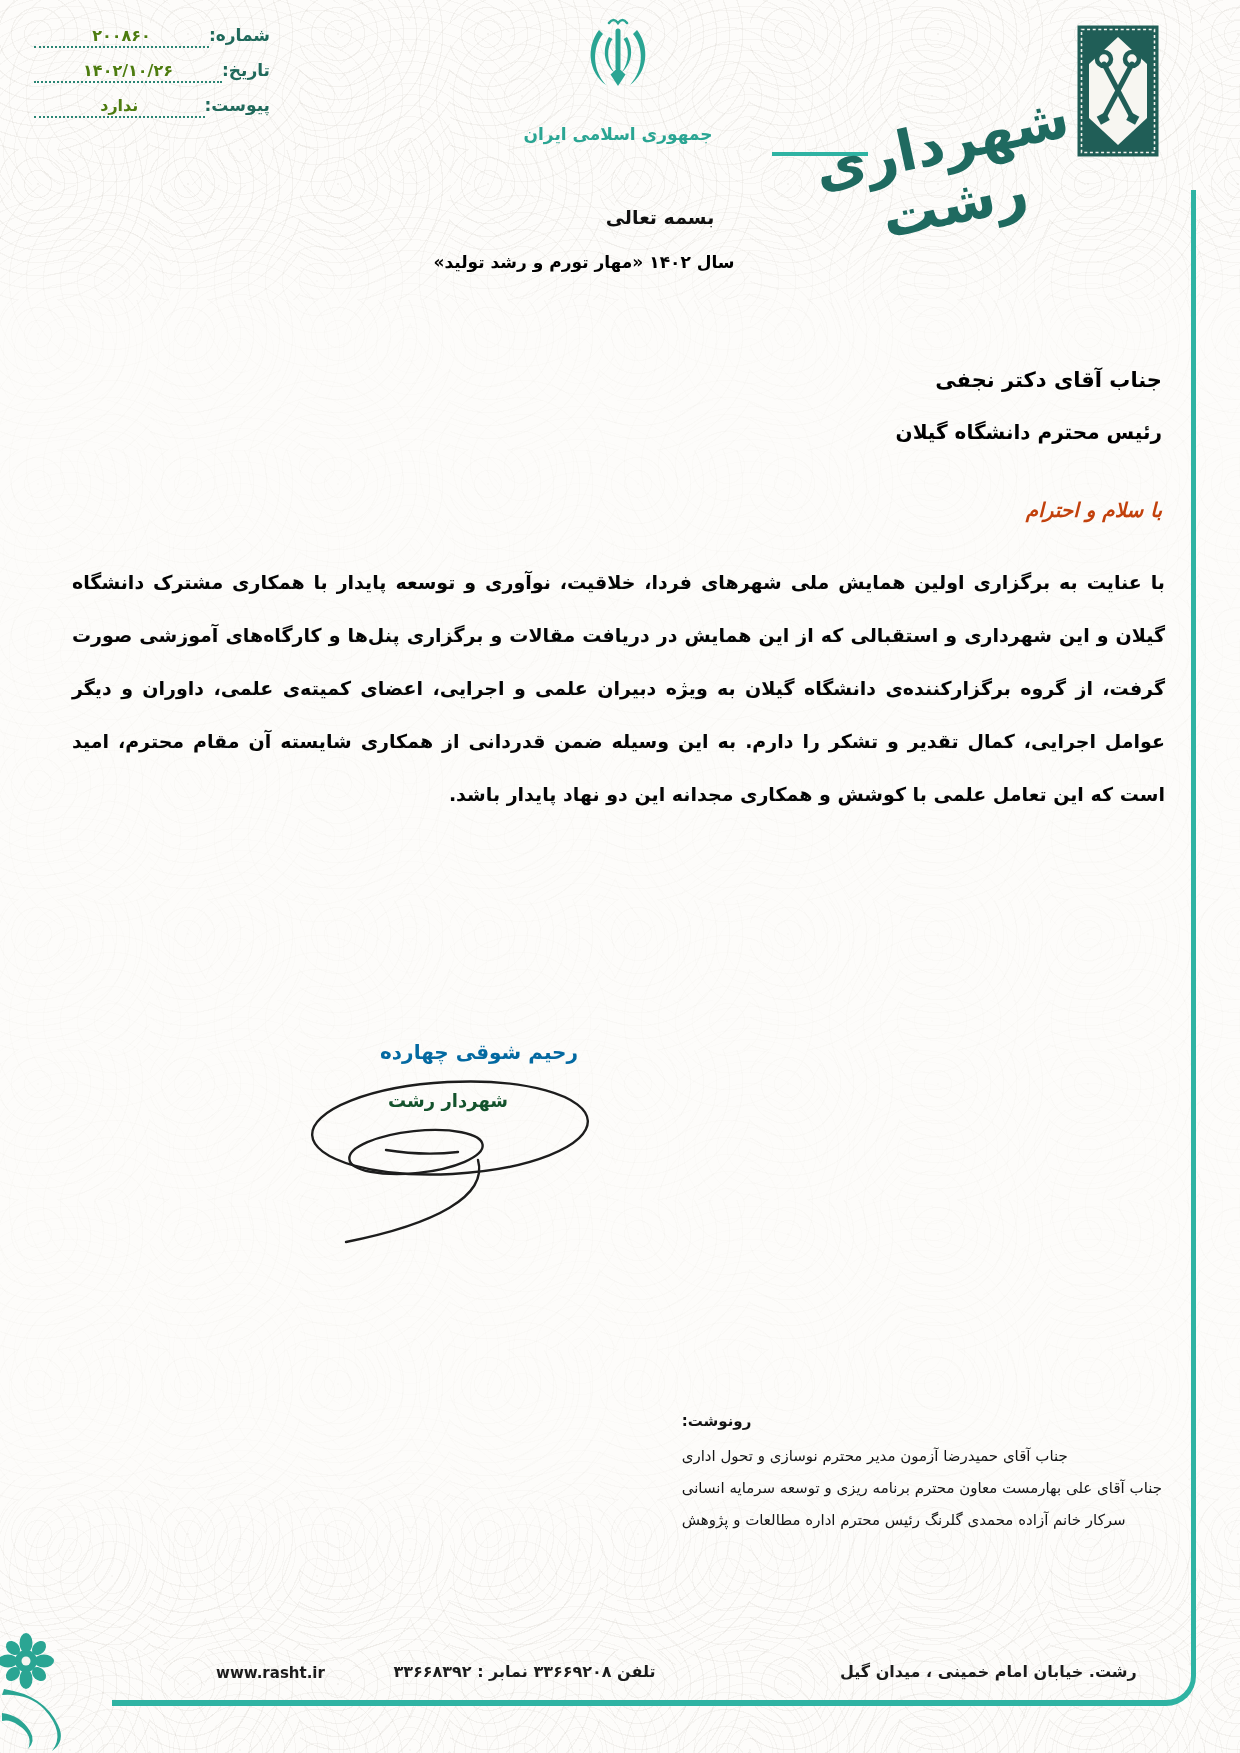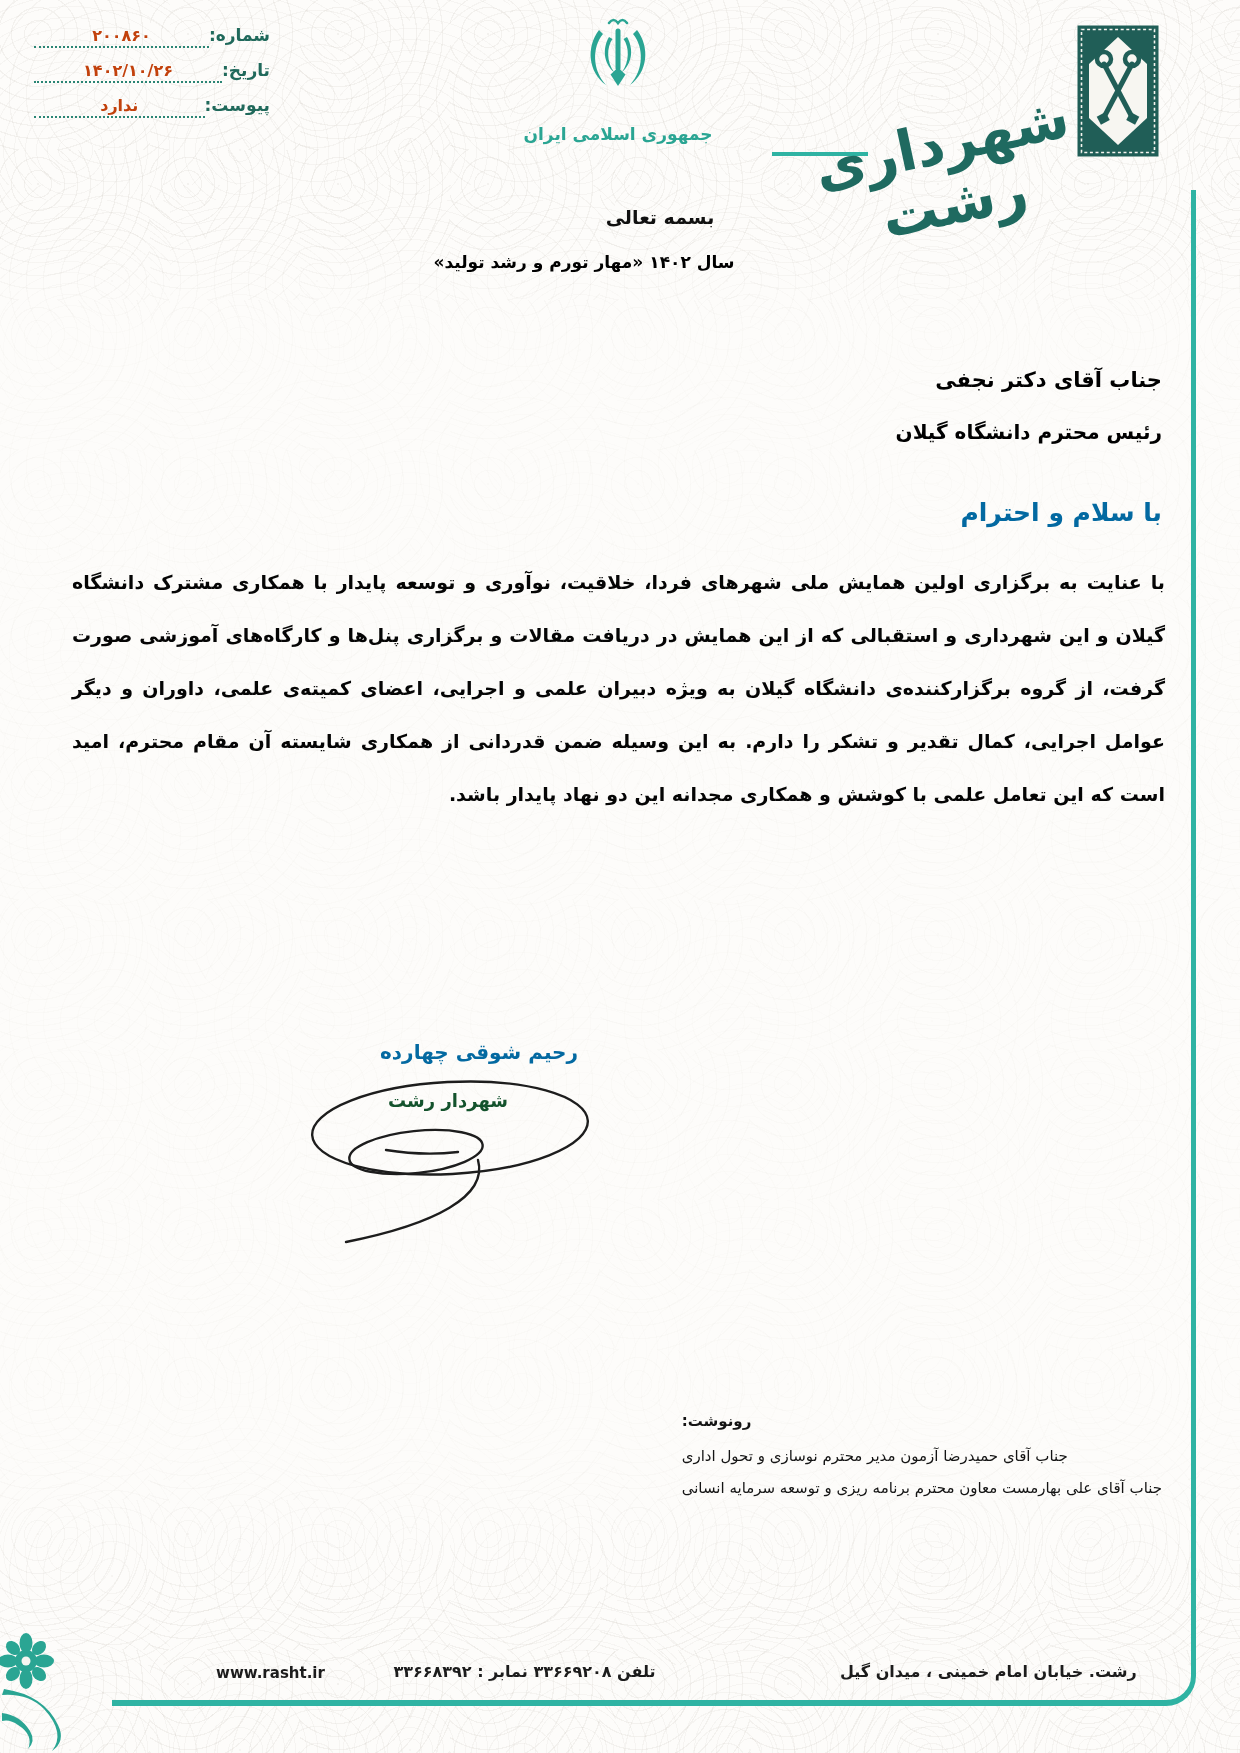--- a/index.html
+++ b/index.html
@@ -25,21 +25,21 @@
     border-right:5px solid #2fb3a3;border-bottom:6px solid #2fb3a3;
     border-bottom-right-radius:30px;pointer-events:none;
   }
   .accent-dash{position:absolute;left:772px;top:152px;width:96px;height:4px;background:#2fb3a3;}
 
   
   .ref-block{position:absolute;left:32px;top:20px;width:238px;direction:rtl;}
   .ref-row{display:flex;align-items:flex-end;margin-bottom:7px;}
   .ref-label{font-size:17px;font-weight:700;color:#20695b;white-space:nowrap;line-height:26px;}
   .ref-line{flex:1;position:relative;border-bottom:2.4px dotted #2a8574;height:26px;margin-left:2px;}
-  .ref-value{position:absolute;bottom:1px;left:0;right:0;text-align:center;font-size:16px;font-weight:600;color:#c2410c;white-space:nowrap;}
+  .ref-value{position:absolute;bottom:1px;left:0;right:0;text-align:center;font-size:16px;font-weight:600;color:#4d7c0f;white-space:nowrap;}
 
   
   .emblem{position:absolute;left:578px;top:16px;width:80px;height:74px;}
   .country{position:absolute;left:478px;top:92px;width:280px;text-align:center;
     font-size:17px;font-weight:700;color:#2aa593;direction:rtl;margin-top:32px;}
 
   
   .seal{position:absolute;left:1076px;top:24px;width:84px;height:134px;}
   .calligraphy{
     position:absolute;left:748px;top:112px;width:400px;text-align:center;
@@ -47,21 +47,21 @@
     transform:rotate(-12deg);transform-origin:50% 50%;letter-spacing:-1px;
   }
 
   .basmala{position:absolute;left:0;top:206px;width:1320px;text-align:center;
     font-size:19px;font-weight:600;color:#111;direction:rtl;}
   .slogan{position:absolute;left:0;top:252px;width:1168px;text-align:center;
     font-size:17px;font-weight:700;color:#000;direction:rtl;}
 
   .recipient-name{position:absolute;right:78px;top:368px;font-size:21px;font-weight:700;color:#000;direction:rtl;}
   .recipient-title{position:absolute;right:78px;top:420px;font-size:20px;font-weight:700;color:#000;direction:rtl;}
-  .salutation{position:absolute;right:78px;top:498px;font-size:25px;font-weight:700;color:#0369a1;direction:rtl;}
+  .salutation{position:absolute;right:78px;top:498px;font-size:20px;font-weight:700;color:#c2410c;direction:rtl;font-style:italic;}
 
   .body-text{
     position:absolute;right:75px;left:72px;top:556px;
     font-size:19px;font-weight:700;color:#050505;direction:rtl;
     text-align:justify;line-height:53px;
   }
 
   .signer-name{position:absolute;left:328px;top:1040px;width:250px;
     font-size:20px;font-weight:700;color:#0369a1;direction:rtl;}
   .signer-title{position:absolute;left:348px;top:1090px;width:200px;text-align:center;
@@ -153,20 +153,21 @@
       <ellipse cx="128" cy="80" rx="67" ry="21" transform="rotate(-6 128 80)"></ellipse>
       <path d="M98 78 Q135 84 170 80"></path>
       <path d="M190 88 C200 124 148 152 58 170"></path>
     </g>
   </svg>
 
   <div class="cc-block">
     <div class="cc-label">رونوشت:</div>
     <div class="cc-item">جناب آقای حمیدرضا آزمون مدیر محترم نوسازی و تحول اداری</div>
     <div class="cc-item">جناب آقای علی بهارمست معاون محترم برنامه ریزی و توسعه سرمایه انسانی</div>
+    <div class="cc-item">سرکار خانم آزاده محمدی گلرنگ رئیس محترم اداره مطالعات و پژوهش</div>
   </div>
 
   <div class="footer-address">رشت. خیابان امام خمینی ، میدان گیل</div>
   <div class="footer-phone">تلفن ۳۳۶۶۹۲۰۸   نمابر : ۳۳۶۶۸۳۹۲</div>
   <div class="footer-website">www.rasht.ir</div>
 
   <svg class="footer-ornament" viewBox="0 0 122 120">
     <g fill="#2aa593">
       <circle cx="26" cy="28" r="11"></circle>
       <ellipse cx="26" cy="10" rx="6.5" ry="10"></ellipse>

